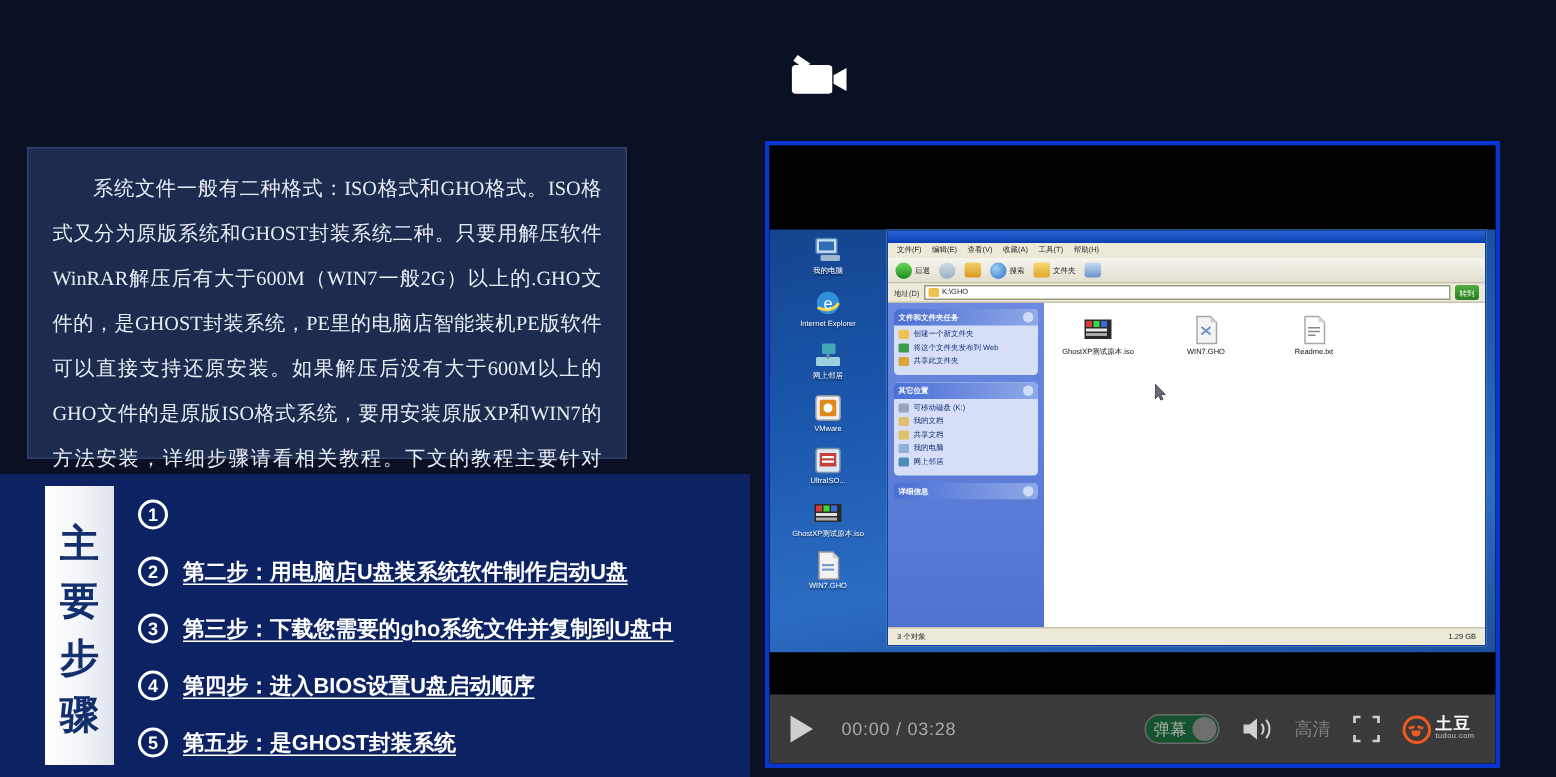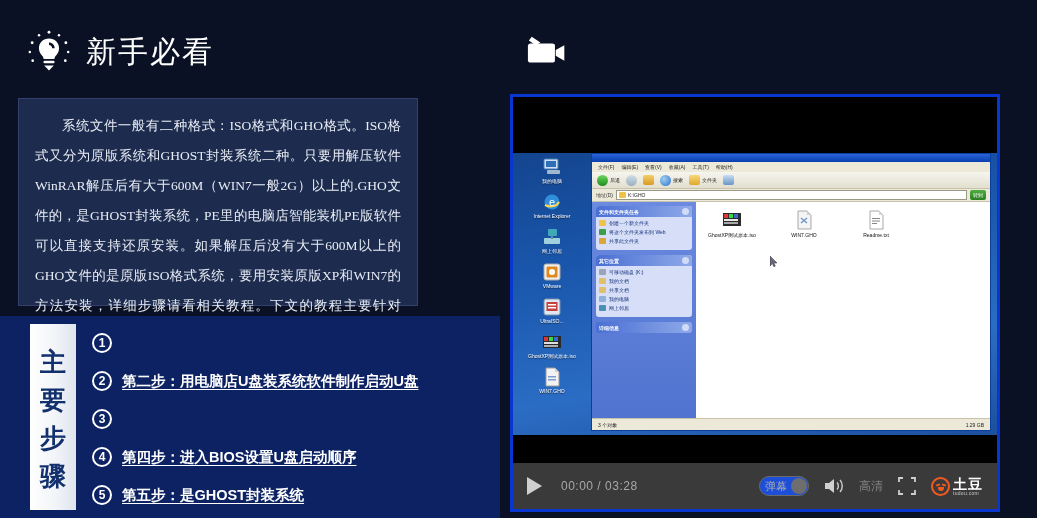--- a/index.html
+++ b/index.html
@@ -129,62 +129,43 @@
     position: absolute; left: 0; bottom: 0; width: 484px; height: 46px;
     background: #3a3a3a; display: flex; align-items: center; padding: 0 14px; gap: 14px;
   }
   .play-btn { width: 0; height: 0; border-left: 15px solid #cfcfcf;
               border-top: 9px solid transparent; border-bottom: 9px solid transparent; }
   .play-wrap { width: 20px; height: 20px; display: flex; align-items: center; }
   .time-txt { color: #a8a8a8; font-size: 12px; letter-spacing: .5px; }
   .ctrl-spacer { flex: 1; }
   .danmu-toggle {
     width: 50px; height: 20px; border-radius: 10px; border: 1px solid #6a6a6a;
-    background: #1d4ed8; display: flex; align-items: center; position: relative;
+    background: #14532d; display: flex; align-items: center; position: relative;
   }
   .danmu-toggle span { color: #b0b0b0; font-size: 11px; padding-left: 5px; }
   .danmu-knob { position: absolute; right: 1px; top: 1px; width: 16px; height: 16px;
                 border-radius: 50%; background: #6e6e6e; }
   .hd-txt { color: #808080; font-size: 12px; }
   .tudou { display: flex; align-items: center; gap: 3px; }
   .tudou-mark { width: 19px; height: 19px; border-radius: 50%; border: 2px solid #f05a22; position: relative; }
   .tudou-mark i { position: absolute; background: #f05a22; display: block; }
   .tudou-mark .e1 { width: 4px; height: 1.5px; left: 2.5px; top: 5px; transform: rotate(-18deg); }
   .tudou-mark .e2 { width: 4px; height: 1.5px; right: 2.5px; top: 5px; transform: rotate(18deg); }
   .tudou-mark .m  { width: 6px; height: 4px; left: 4.5px; bottom: 2.5px; border-radius: 0 0 3px 3px; }
   .tudou-text { display: flex; flex-direction: column; line-height: 1; }
-  .tudou-text b { color: #ffffff; font-size: 14px; letter-spacing: 1px; }
+  .tudou-text b { color: #ffffff; font-size: 11px; letter-spacing: 1px; }
   .tudou-text em { color: #c8c8c8; font-size: 5px; font-style: normal; letter-spacing: .3px; }
 </style>
 </head>
 <body>
 
 <div class="page">
 
   <div class="left-col">
 
-    <div class="section-head">
-      <svg class="head-icon" viewBox="0 0 48 48">
-        <g fill="#ffffff">
-          <path d="M24 10c-6 0-10.5 4.4-10.5 10 0 3.6 1.9 6 3.4 8 1 1.3 1.4 2.2 1.5 3.3h11.2c.1-1.1.5-2 1.5-3.3 1.5-2 3.4-4.4 3.4-8C34.5 14.4 30 10 24 10zm0 4.2c3.4 0 5.9 2.6 5.9 5.9h-2.6c0-1.9-1.4-3.3-3.3-3.3v-2.6z"></path>
-          <rect x="18.2" y="33.2" width="11.6" height="2.6" rx="1.2"></rect>
-          <path d="M19 38h10l-5 5.4z"></path>
-          <circle cx="24" cy="3.4" r="1.5"></circle>
-            <circle cx="34.4" cy="6.6" r="1.3"></circle>
-          <circle cx="41.6" cy="14.4" r="1.5"></circle>
-            <circle cx="44" cy="24" r="1.3"></circle>
-          <circle cx="41" cy="33" r="1.4"></circle>
-            <circle cx="13.6" cy="6.6" r="1.3"></circle>
-          <circle cx="6.4" cy="14.4" r="1.5"></circle>
-            <circle cx="4" cy="24" r="1.3"></circle>
-          <circle cx="7" cy="33" r="1.4"></circle>
-        </g>
-      </svg>
-      <div class="head-title">新手必看</div>
-    </div>
 
     <div class="intro-panel">
       <div class="intro-text">系统文件一般有二种格式：ISO格式和GHO格式。ISO格式又分为原版系统和GHOST封装系统二种。只要用解压软件WinRAR解压后有大于600M（WIN7一般2G）以上的.GHO文件的，是GHOST封装系统，PE里的电脑店智能装机PE版软件可以直接支持还原安装。如果解压后没有大于600M以上的GHO文件的是原版ISO格式系统，要用安装原版XP和WIN7的方法安装，详细步骤请看相关教程。下文的教程主要针对GHOST封装版的系统，即gho系统或者iso内含系统gho的情况。</div>
     </div>
 
     <div class="steps-band"></div>
 
     <div class="steps-label">
       <span>主</span>
       <span>要</span>
@@ -195,20 +176,21 @@
     <div class="steps-list">
       <div class="step-row">
         <div class="step-num">1</div>
       </div>
       <div class="step-row">
         <div class="step-num">2</div>
         <div class="step-text">第二步：用电脑店U盘装系统软件制作启动U盘</div>
       </div>
       <div class="step-row">
         <div class="step-num">3</div>
+        <div class="step-text">第三步：下载您需要的gho系统文件并复制到U盘中</div>
       </div>
       <div class="step-row">
         <div class="step-num">4</div>
         <div class="step-text">第四步：进入BIOS设置U盘启动顺序</div>
       </div>
       <div class="step-row">
         <div class="step-num">5</div>
         <div class="step-text">第五步：是GHOST封装系统</div>
       </div>
     </div>

